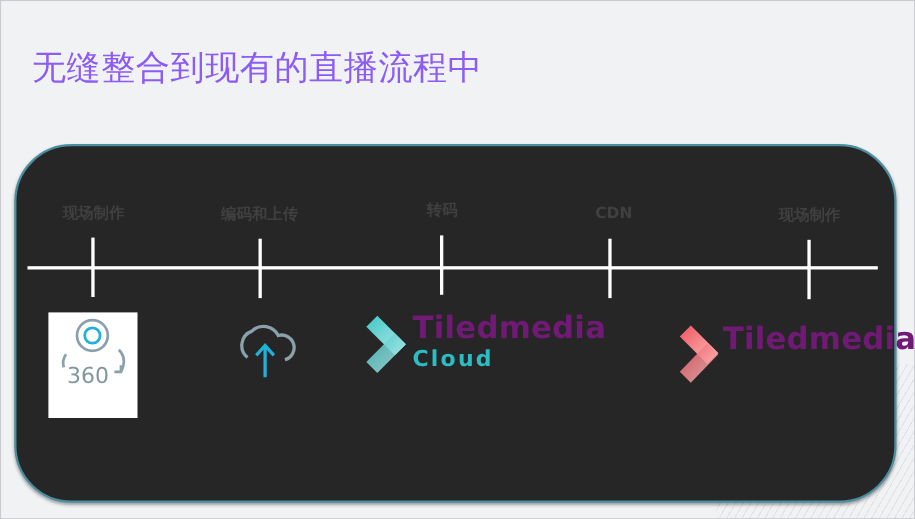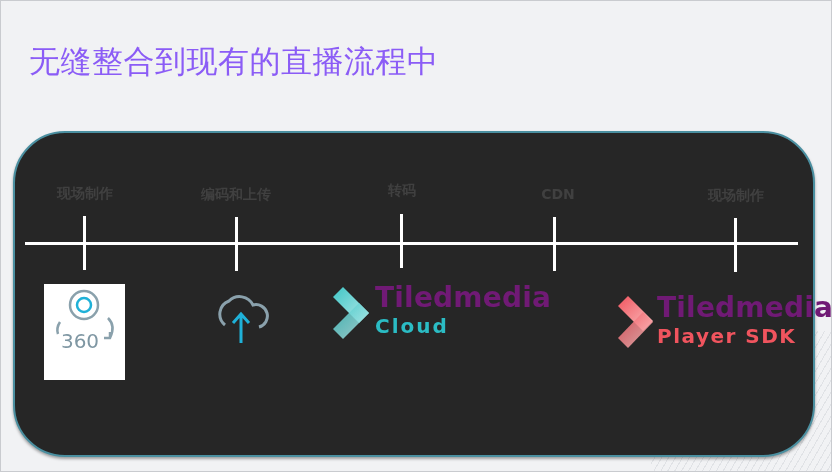--- a/index.html
+++ b/index.html
@@ -114,15 +114,14 @@
           <stop offset="0" stop-color="#f0545e"></stop>
           <stop offset="1" stop-color="#fbc3c3"></stop>
         </linearGradient>
       </defs>
       <polygon points="2,11 12,1 37,26 27,36" fill="url(#gr)"></polygon>
       <polygon points="2,43 27,17 37,27 12,53" fill="url(#gr)" opacity="0.85"></polygon>
     </svg>
   </div>
   <div class="brand" style="left:656px; top:293px;">
     <div class="brand-name">Tiledmedia</div>
-    <div class="brand-sub" style="color:#f0545e; letter-spacing:1.5px;">Player SDK</div>
   </div>
 </div>
 
 </body></html>

